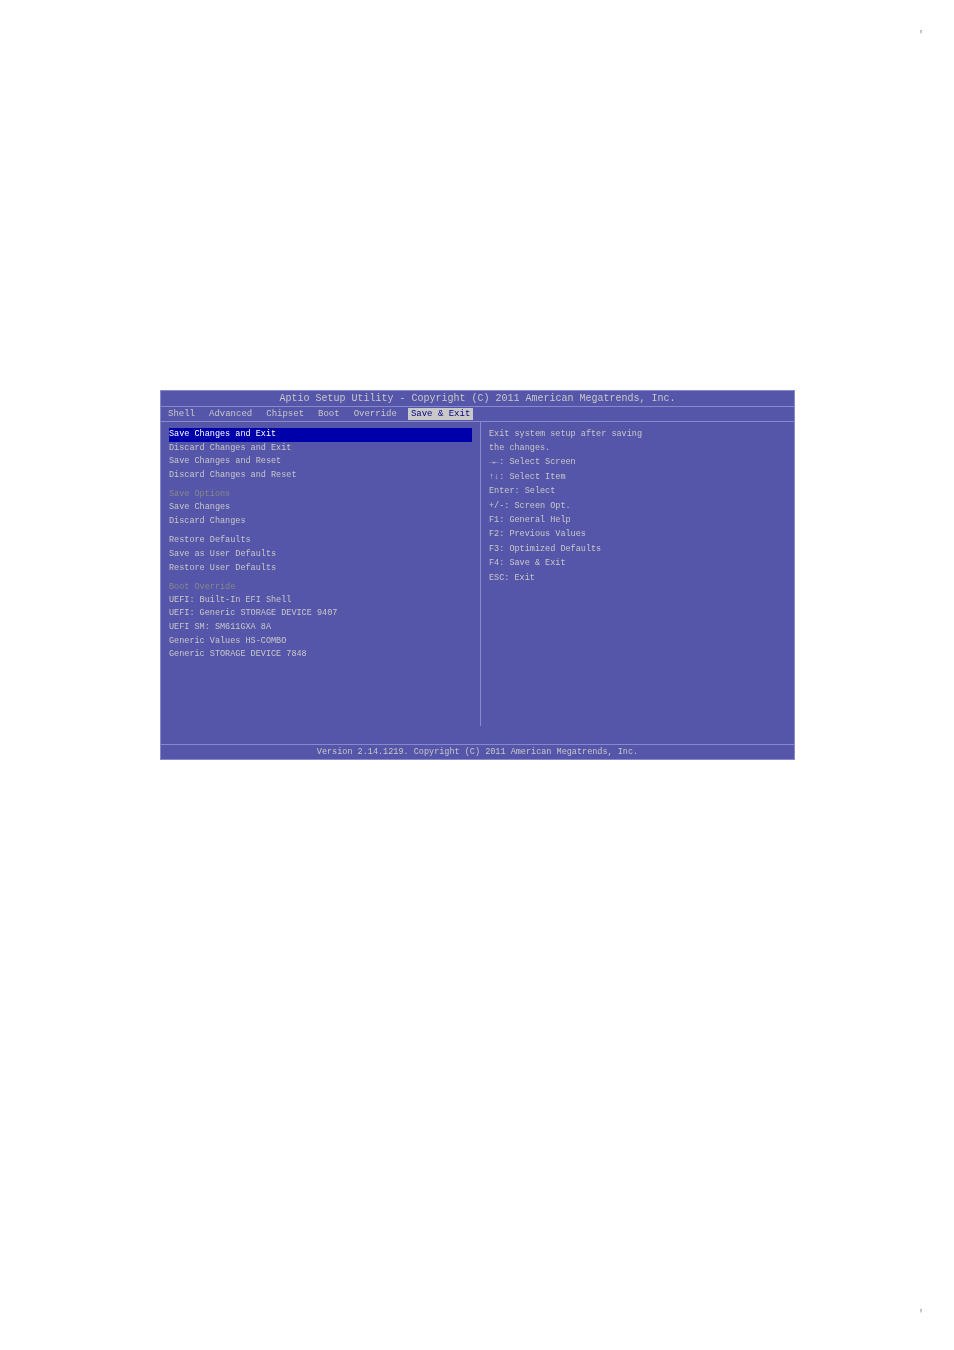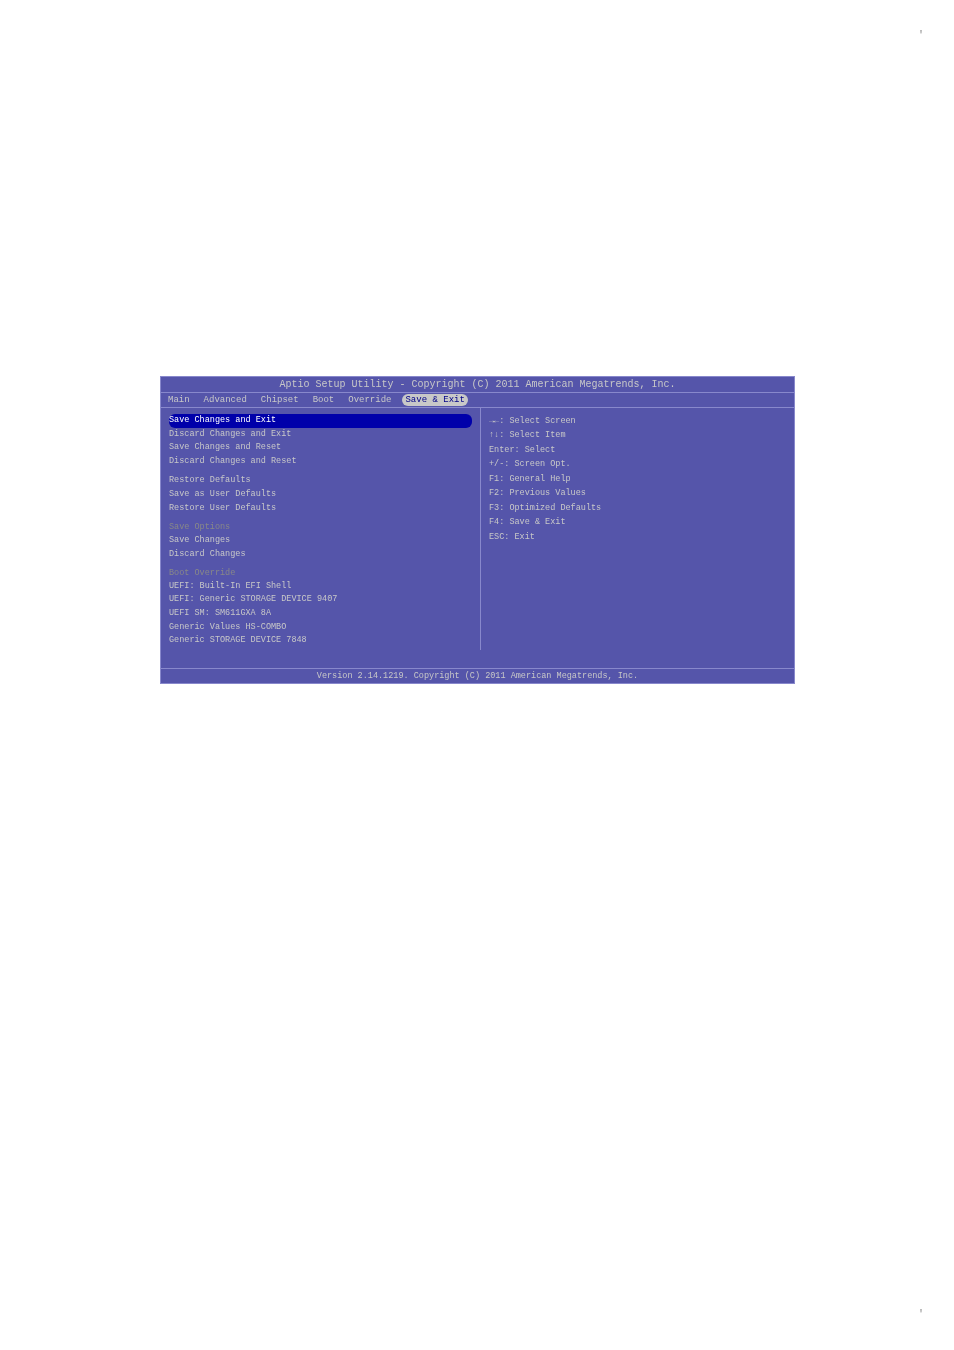--- a/index.html
+++ b/index.html
@@ -7,24 +7,24 @@
       width: 954px;
       height: 1350px;
       background-color: #ffffff;
       font-family: 'Courier New', Courier, monospace;
       position: relative;
       overflow: hidden;
     }
 
     .bios-container {
       position: absolute;
-      top: 376px;
+      top: 390px;
       left: 160px;
       width: 635px;
-      height: 308px;
+      height: 370px;
       background-color: #5555aa;
       border: 1px solid #8888cc;
     }
 
     .bios-title-bar {
       background-color: #5555aa;
       color: #c8c8c8;
       text-align: center;
       font-size: 10px;
       padding: 2px 4px;
@@ -43,21 +43,20 @@
     .bios-menu-item {
       color: #c8c8c8;
       font-size: 9px;
       padding: 1px 3px;
       cursor: pointer;
     }
 
     .bios-menu-item.active {
       background-color: #c8c8c8;
       color: #000088;
-      border-radius: 6px;
     }
 
     .bios-content {
       display: flex;
       flex-direction: row;
       height: calc(100% - 42px - 22px);
     }
 
     .bios-left-panel {
       width: 320px;
@@ -79,21 +78,20 @@
     .bios-menu-section {
       margin-bottom: 6px;
     }
 
     .bios-menu-entry {
       display: block;
       color: #c8c8c8;
       font-size: 8.5px;
       line-height: 1.6;
       cursor: pointer;
-      border-radius: 6px;
     }
 
     .bios-menu-entry.selected {
       background-color: #0000aa;
       color: #ffffff;
     }
 
     .bios-section-label {
       color: #888888;
       font-size: 8.5px;
@@ -140,61 +138,62 @@
   </style>
 </head>
 <body>
 
 <span class="corner-dot top-right">'</span>
 
 <div class="bios-container">
   <div class="bios-title-bar">Aptio Setup Utility - Copyright (C) 2011 American Megatrends, Inc.</div>
 
   <div class="bios-menu-bar">
-    <span class="bios-menu-item">Main</span>
+    <span class="bios-menu-item">Shell</span>
     <span class="bios-menu-item">Advanced</span>
     <span class="bios-menu-item">Chipset</span>
     <span class="bios-menu-item">Boot</span>
     <span class="bios-menu-item">Override</span>
     <span class="bios-menu-item active">Save &amp; Exit</span>
   </div>
 
   <div class="bios-content">
     <div class="bios-left-panel">
 
       <div class="bios-menu-section">
         <span class="bios-menu-entry selected">Save Changes and Exit</span>
         <span class="bios-menu-entry">Discard Changes and Exit</span>
         <span class="bios-menu-entry">Save Changes and Reset</span>
         <span class="bios-menu-entry">Discard Changes and Reset</span>
       </div>
 
       <div class="bios-menu-section">
+        <span class="bios-section-label">Save Options</span>
+        <span class="bios-menu-entry">Save Changes</span>
+        <span class="bios-menu-entry">Discard Changes</span>
+      </div>
+
+      <div class="bios-menu-section">
         <span class="bios-menu-entry">Restore Defaults</span>
         <span class="bios-menu-entry">Save as User Defaults</span>
         <span class="bios-menu-entry">Restore User Defaults</span>
-      </div>
-
-      <div class="bios-menu-section">
-        <span class="bios-section-label">Save Options</span>
-        <span class="bios-menu-entry">Save Changes</span>
-        <span class="bios-menu-entry">Discard Changes</span>
       </div>
 
       <div class="bios-menu-section">
         <span class="bios-section-label">Boot Override</span>
         <span class="bios-menu-entry">UEFI: Built-In EFI Shell</span>
         <span class="bios-menu-entry">UEFI: Generic STORAGE DEVICE 9407</span>
         <span class="bios-menu-entry">UEFI SM: SM611GXA 8A</span>
         <span class="bios-menu-entry">Generic Values HS-COMBO</span>
         <span class="bios-menu-entry">Generic STORAGE DEVICE 7848</span>
       </div>
     </div>
 
     <div class="bios-right-panel">
+      <div class="bios-help-text">Exit system setup after saving<br>the changes.</div>
       <div class="bios-key-hints">
         <span class="bios-key-hint-line">→←: Select Screen</span>
         <span class="bios-key-hint-line">↑↓: Select Item</span>
         <span class="bios-key-hint-line">Enter: Select</span>
         <span class="bios-key-hint-line">+/-: Screen Opt.</span>
         <span class="bios-key-hint-line">F1: General Help</span>
         <span class="bios-key-hint-line">F2: Previous Values</span>
         <span class="bios-key-hint-line">F3: Optimized Defaults</span>
         <span class="bios-key-hint-line">F4: Save &amp; Exit</span>
         <span class="bios-key-hint-line">ESC: Exit</span>

